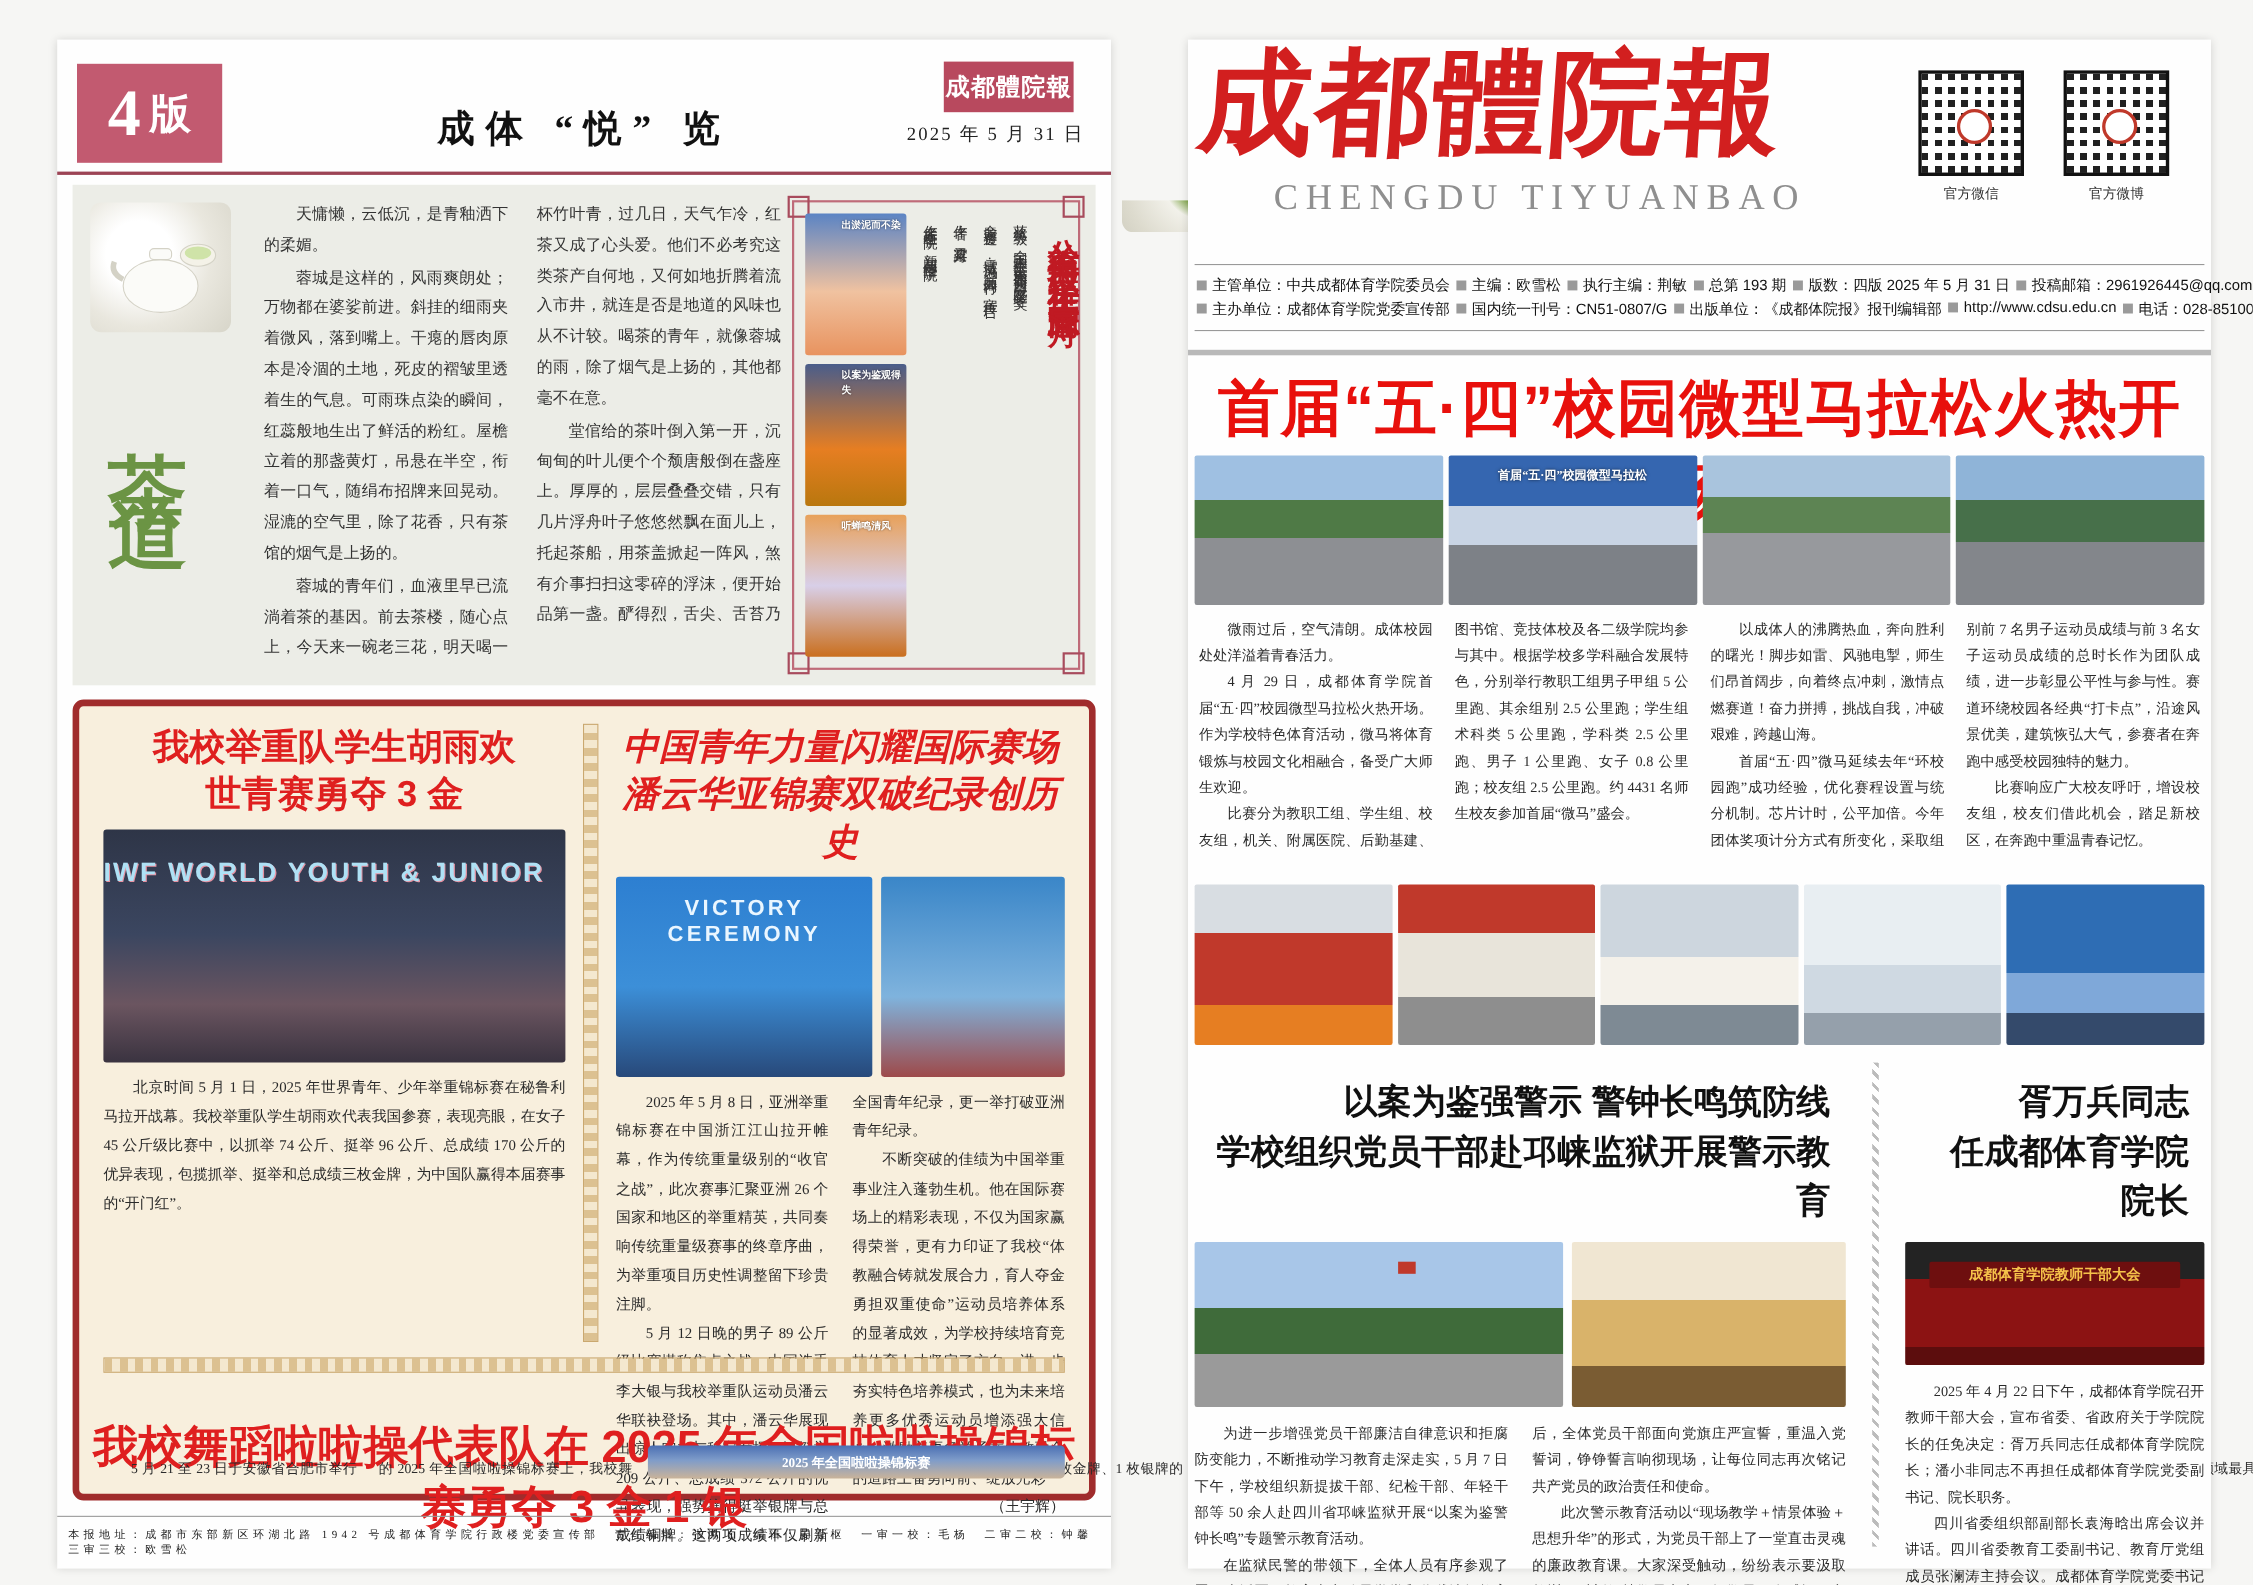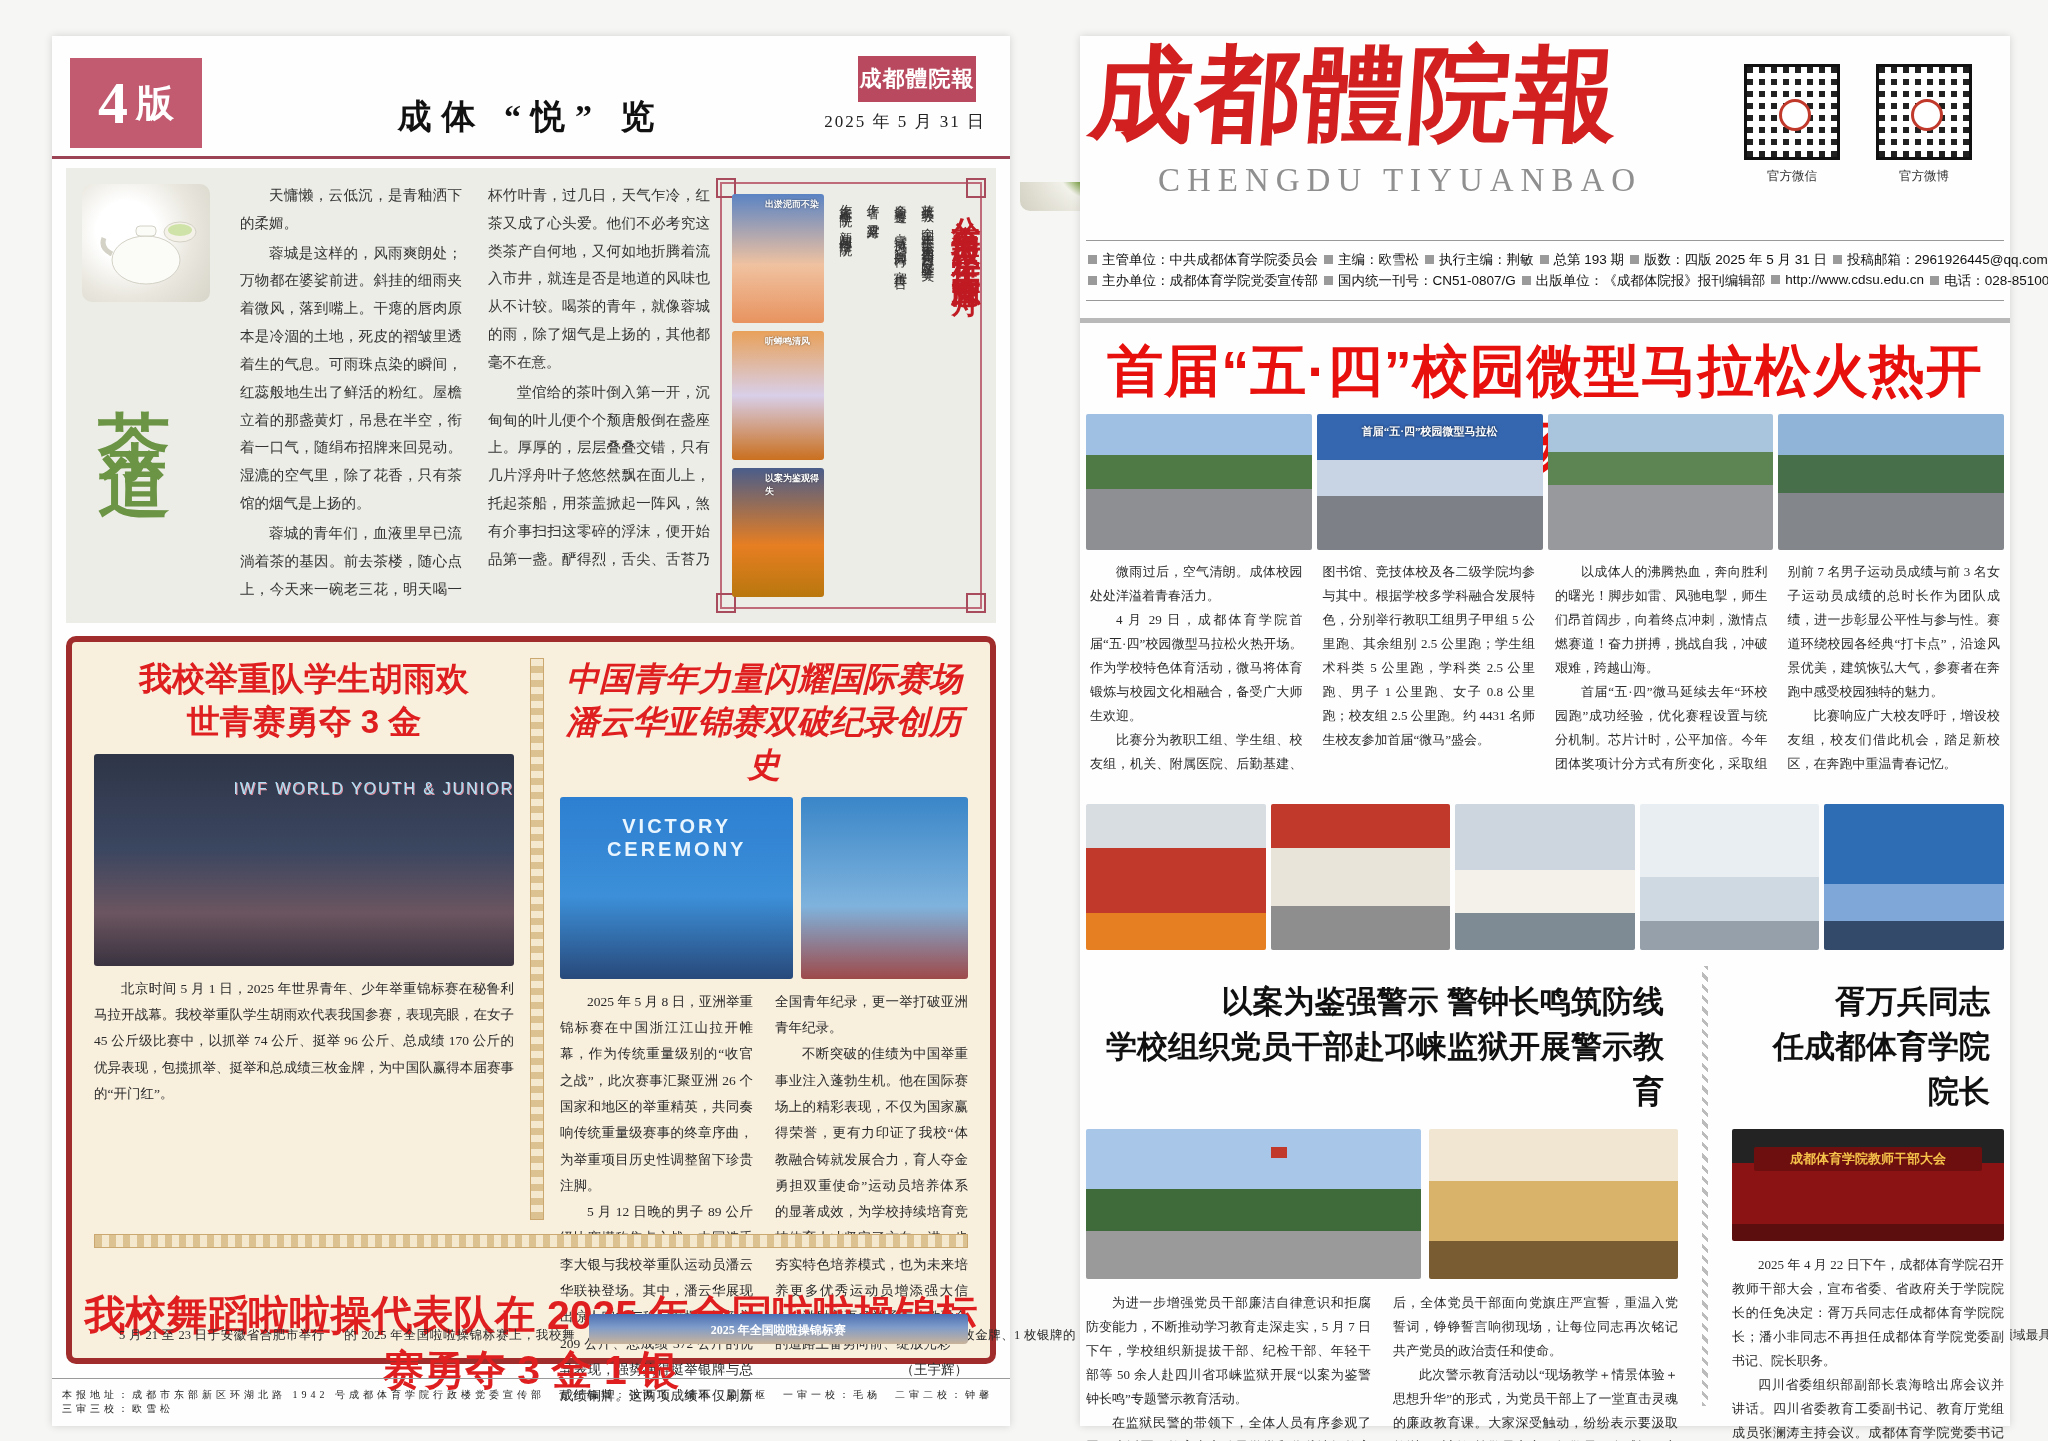--- a/index.html
+++ b/index.html
@@ -60,22 +60,22 @@
 
   
   .redbox{position:absolute;left:14px;right:14px;top:600px;height:728px;background:#f8efdd;
           border:6px solid #a02c2c;border-radius:10px;box-sizing:border-box;}
   .headline-red{color:#df1f1f;font-weight:bold;text-align:center;
                 font-family:"Liberation Sans",sans-serif;}
   .art-wl{position:absolute;left:22px;top:16px;width:420px;}
   .art-wl h2{font-size:33px;line-height:1.3;margin:0 0 10px;}
   .ph-iwf{width:100%;height:212px;border-radius:3px;position:relative;overflow:hidden;
           background:linear-gradient(180deg,#2e3547 0%,#3b4660 45%,#6b5560 75%,#3a3340 100%);}
-  .ph-iwf span{position:absolute;left:0;right:0;top:26px;text-align:right;font-size:16px;
-               font-weight:normal;color:#aee1f5;letter-spacing:2px;
+  .ph-iwf span{position:absolute;left:0;right:0;top:26px;text-align:left;font-size:24px;
+               font-weight:bold;color:#aee1f5;letter-spacing:2px;
                font-family:"Liberation Sans",sans-serif;text-shadow:1px 1px 0 #e591a0;}
   .art-body{font-size:13.5px;line-height:1.95;text-align:justify;color:#2a2a2a;margin-top:10px;}
   .art-body p{margin:0;text-indent:2em;}
   .vdiv{position:absolute;left:458px;top:16px;width:12px;height:560px;border:1px solid #caa86f;
         background:repeating-linear-gradient(0deg,#dcc191 0 7px,#f4e8cf 7px 14px);}
   .art-pan{position:absolute;left:488px;right:22px;top:16px;}
   .art-pan h2{font-size:33px;line-height:1.3;margin:0 0 10px;font-style:italic;}
   .pan-photos{display:flex;gap:8px;height:182px;border-radius:20px;}
   .ph-victory{flex:1.4;border-radius:3px;position:relative;overflow:hidden;
               background:linear-gradient(180deg,#2d7fd1 0%,#3c8fd8 55%,#28497a 100%);}
@@ -214,25 +214,25 @@
 
       <div class="tea-side">
         <div class="corner c-tl"></div>
         <div class="corner c-tr"></div>
         <div class="corner c-bl"></div>
         <div class="corner c-br"></div>
         <div class="posters">
           <div class="poster poster1">
               <span>出淤泥而不染</span>
             </div>
+          <div class="poster poster2">
+              <span>以案为鉴观得失</span>
+            </div>
           <div class="poster poster3">
               <span>听蝉鸣清风</span>
-            </div>
-          <div class="poster poster2">
-              <span>以案为鉴观得失</span>
             </div>
         </div>
         <div class="side-info">
             <p>获奖等级：全国大学生广告艺术大赛四川（西藏）赛区二等奖</p>
             <p>命题赛道：“雪域清风·与廉同行” 宣传广告</p>
             <p>作者：梁露月</p>
             <p>作者所在学院：新闻与传播学院</p>
           </div>
         <div class="side-title">公益广告海报 学生作品《廉志同舟》</div>
       </div>

